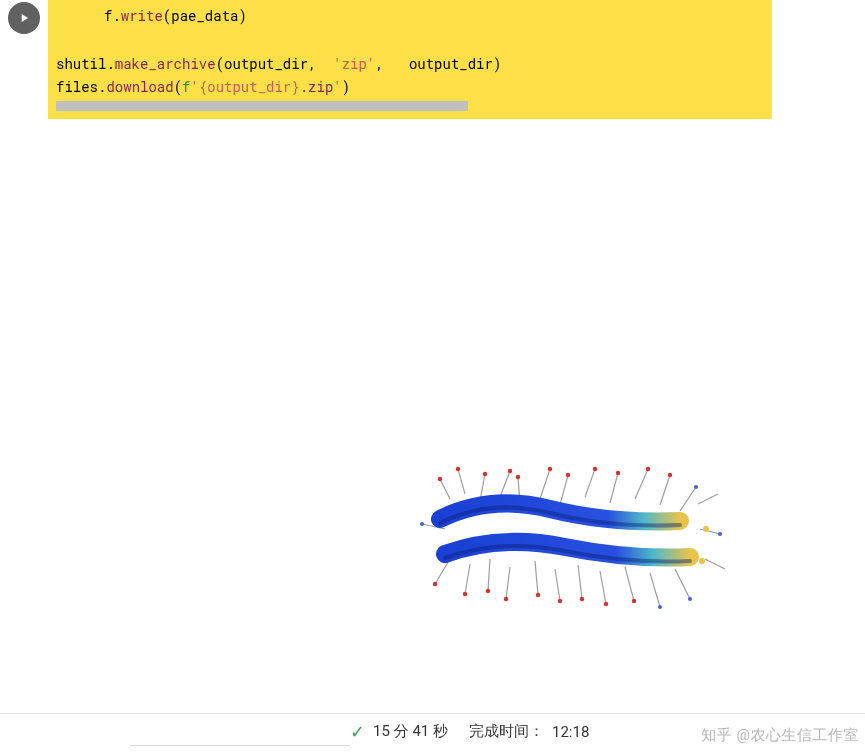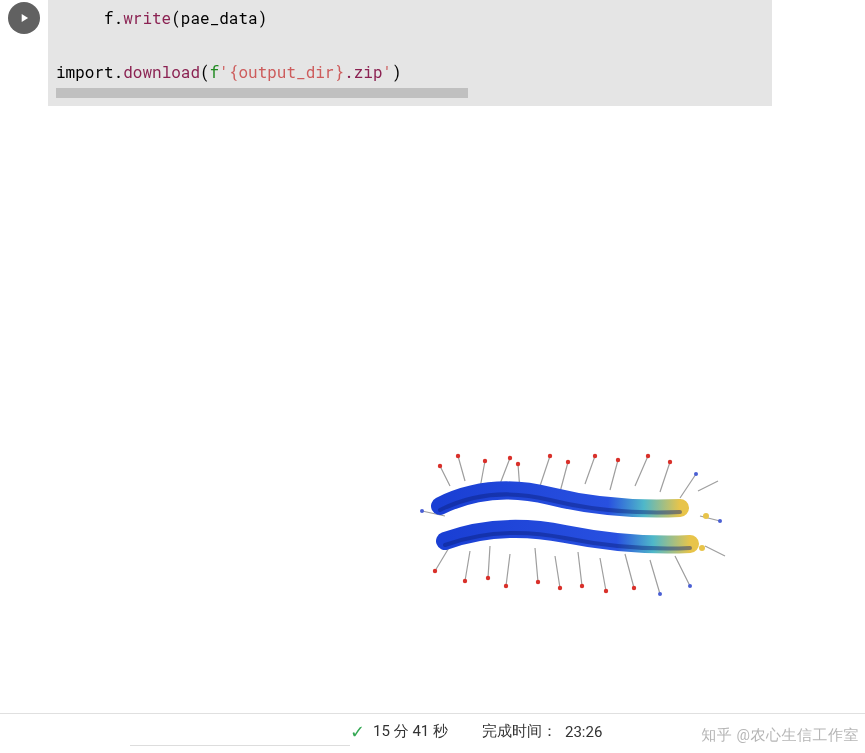--- a/index.html
+++ b/index.html
@@ -28,24 +28,24 @@
       border-radius: 50%;
       background: #616161;
       display: flex;
       align-items: center;
       justify-content: center;
       cursor: pointer;
     }
     .run-button svg { fill: #fff; }
     .code-area {
       flex: 1;
-      background: #e5e5e5;
+      background: #fde047;
       padding: 4px 8px 8px 8px;
       font-family: "Roboto Mono", Consolas, monospace;
-      font-size: 16px;
+      font-size: 14px;
       line-height: 1.7;
       color: #000;
       overflow: hidden;
       max-width: 724px;
     }
     .code-line { white-space: pre; }
     .indent1 { padding-left: 48px; }
     .kw-import { color: #A020F0; }
     .kw-comment { color: #228B22; }
     .kw-string { color: #CD5C5C; }
@@ -78,21 +78,21 @@
       height: 36px;
       display: flex;
       align-items: center;
       border-top: 1px solid #e0e0e0;
       padding-left: 350px;
       font-size: 15px;
       color: #333;
       gap: 8px;
     }
     .check-icon { color: #34A853; font-size: 18px; }
-    .time-text { margin-right: 26px; }
+    .time-text { margin-right: 13px; }
     .watermark {
       position: absolute;
       right: 6px;
       bottom: 8px;
       font-size: 15px;
       color: rgba(120,120,120,0.55);
       letter-spacing: 0.5px;
       pointer-events: none;
       text-align: right;
     }
@@ -112,21 +112,22 @@
   <div class="gutter">
     <div class="run-button">
       <svg width="14" height="14" viewBox="0 0 24 24">
           <path d="M8 5v14l11-7z"></path>
         </svg>
     </div>
   </div>
   <div class="code-area">
     <div class="code-line indent1"><span>f.</span><span class="kw-member">write</span><span>(pae_data)</span></div>
     <div class="code-line">&nbsp;</div>
-    <div class="code-line"><span>import.</span><span class="kw-member">download</span><span>(</span><span class="kw-fstring-prefix">f</span><span class="kw-string">'{output_dir}</span><span class="kw-member">.zip</span><span class="kw-string">'</span><span>)</span></div>
+    <div class="code-line"><span>shutil.</span><span class="kw-member">make_archive</span><span>(output_dir,  </span><span class="kw-string">'zip'</span><span>,   output_dir)</span></div>
+    <div class="code-line"><span>files.</span><span class="kw-member">download</span><span>(</span><span class="kw-fstring-prefix">f</span><span class="kw-string">'{output_dir}</span><span class="kw-member">.zip</span><span class="kw-string">'</span><span>)</span></div>
     <div class="hscroll"></div>
   </div>
 </div>
 
 <div class="output-area">
   <div class="protein-viz">
     <svg width="320" height="200" viewBox="0 0 320 200">
       <defs>
         <linearGradient id="helix" x1="0" y1="0" x2="1" y2="0">
           <stop offset="0%" stop-color="#1a3fd4"></stop>
@@ -188,17 +189,17 @@
           <circle cx="292" cy="122" r="3"></circle>
       </g>
     </svg>
   </div>
 </div>
 
 <div class="status-bar">
   <span class="check-icon">✓</span>
   <span class="time-text">15 分 41 秒</span>
   <span>完成时间：</span>
-  <span>23:26</span>
+  <span>12:18</span>
   <div class="tick-row"></div>
 </div>
 
 <div class="watermark">知乎 @农心生信工作室</div>
 
 </body></html>

